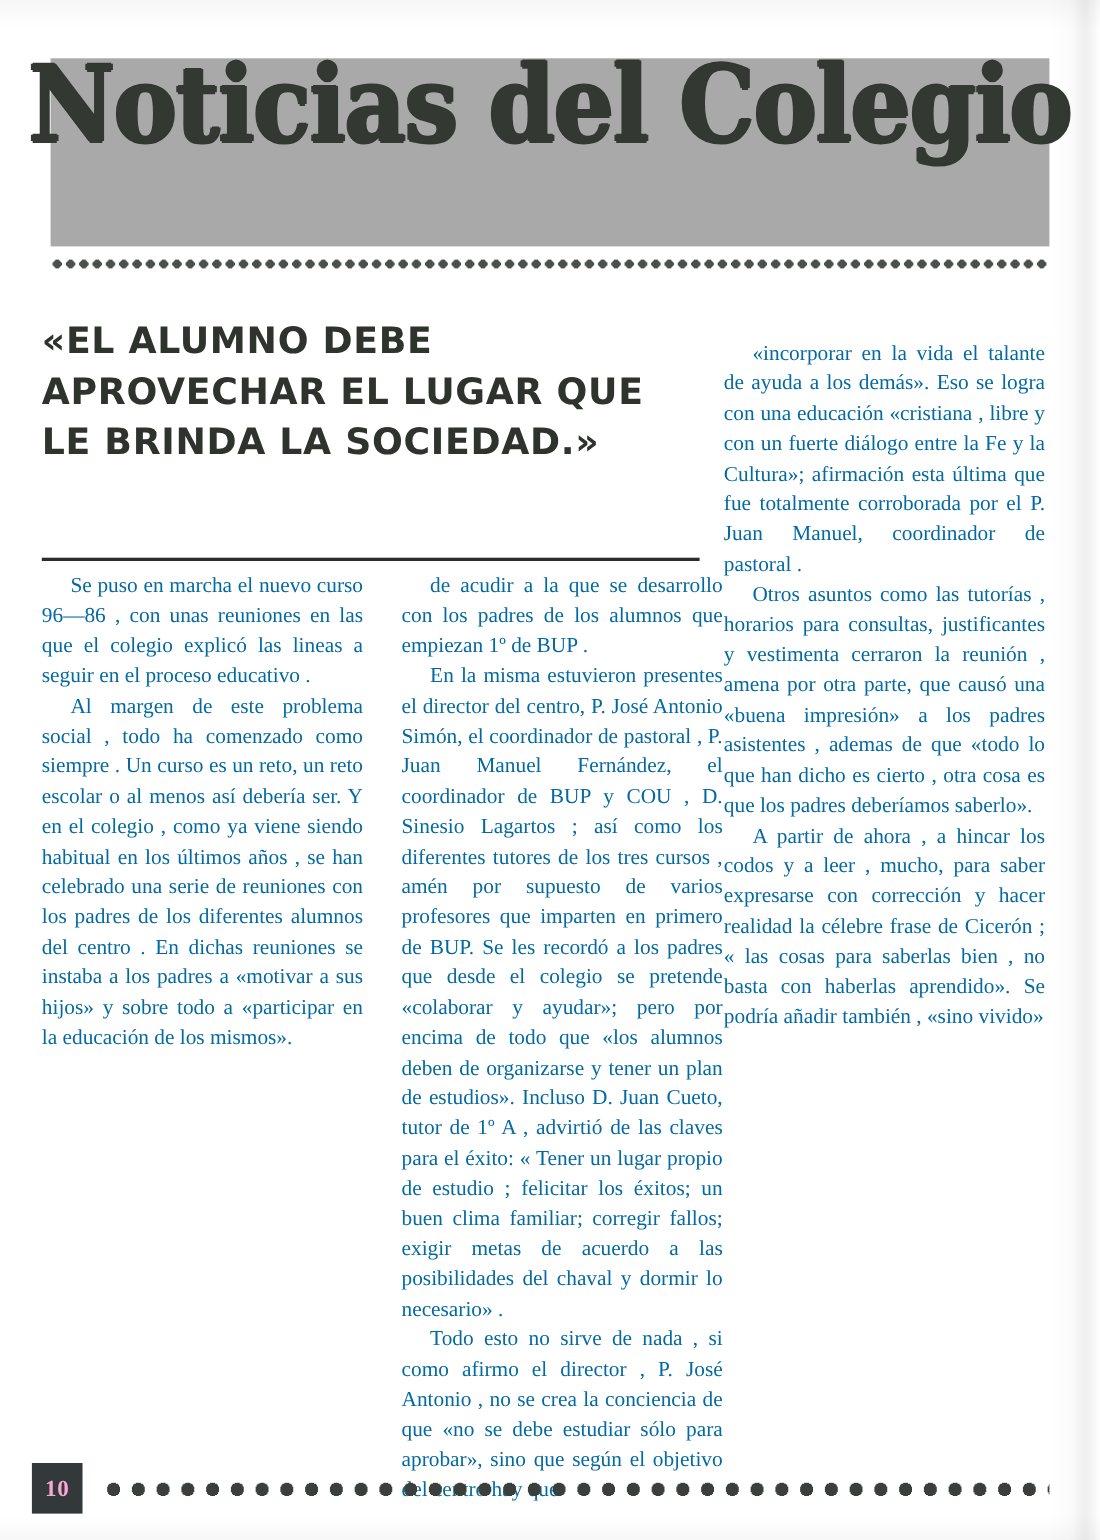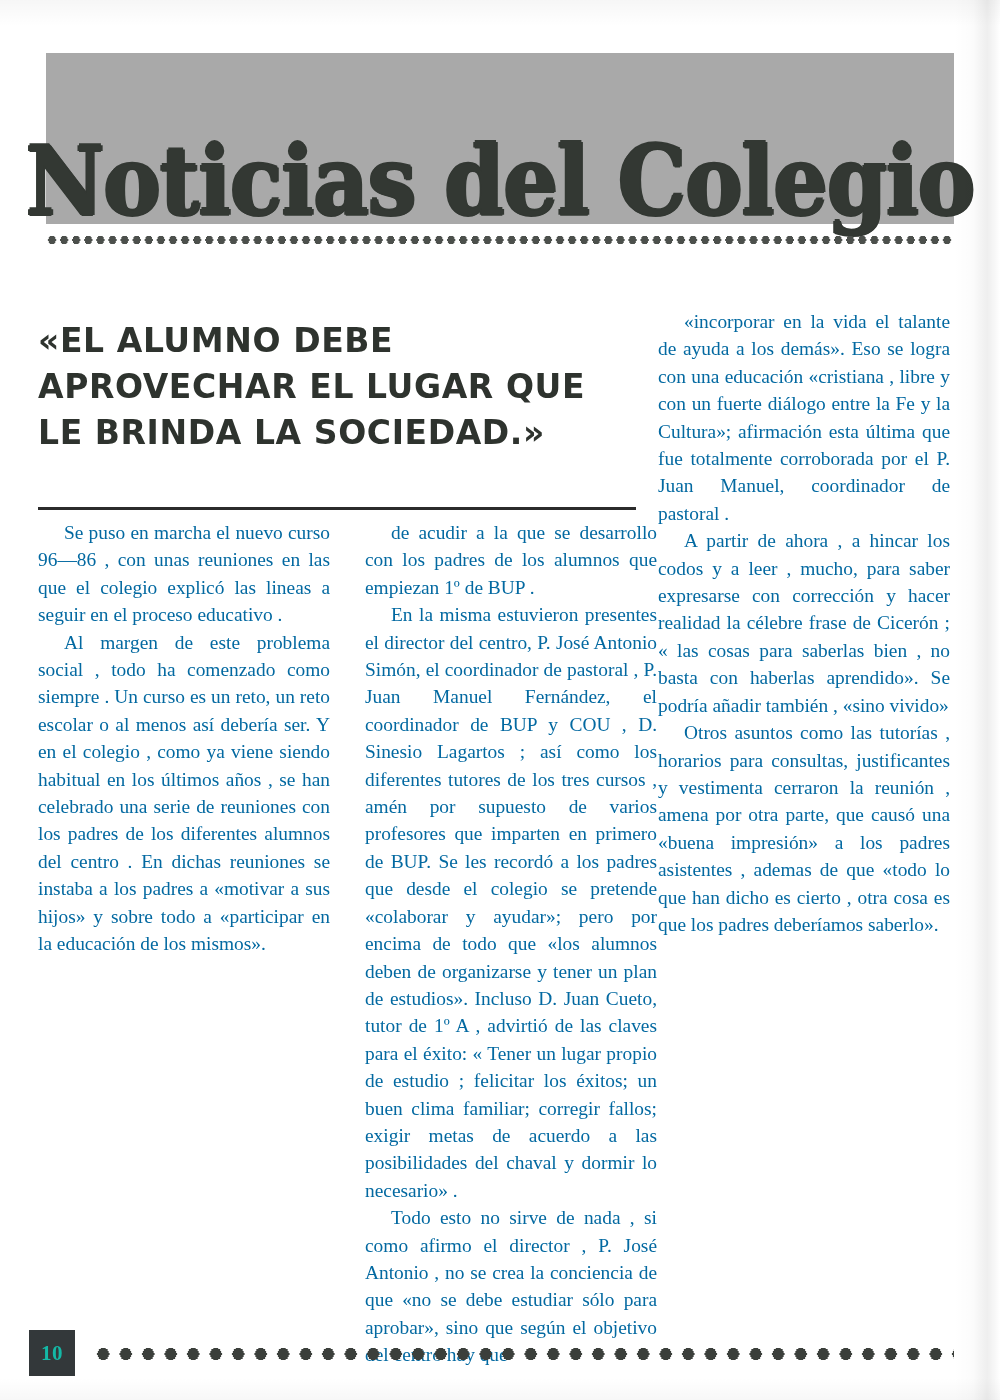--- a/index.html
+++ b/index.html
@@ -46,21 +46,21 @@
 
   
   .banner {
     position: absolute;
     left: 46px;
     top: 53px;
     width: 908px;
     height: 171px;
     background: #a9a9a9;
     display: flex;
-    align-items: flex-end;
+    align-items: flex-start;
     justify-content: center;
   }
   .banner-title {
     font-family: "DejaVu Serif", "Liberation Serif", serif;
     font-weight: bold;
     font-size: 86px;
     line-height: 1;
     letter-spacing: -1px;
     color: #333833;
     white-space: nowrap;
@@ -89,21 +89,21 @@
     background-image: radial-gradient(circle closest-side, #3b3f3b 100%, rgba(0,0,0,0) 100%);
     background-size: 22.5px 12px;
     background-repeat: repeat-x;
     background-position: 0 0;
   }
 
   
   .headline {
     position: absolute;
     left: 38px;
-    top: 318px;
+    top: 287px;
     width: 600px;
     font-family: "DejaVu Sans", "Liberation Sans", sans-serif;
     font-weight: bold;
     font-size: 33px;
     line-height: 46px;
     letter-spacing: 0.6px;
     color: #2e332e;
     text-transform: uppercase;
   }
   .rule {
@@ -144,21 +144,21 @@
     height: 46px;
     background: #33383a;
     display: flex;
     align-items: center;
     justify-content: center;
   }
   .page-num {
     font-family: "Liberation Serif", "DejaVu Serif", serif;
     font-weight: bold;
     font-size: 21px;
-    color: #14b8a6;
+    color: #f9a8d4;
     letter-spacing: 0.5px;
   }
 </style>
 </head>
 <body>
 
 <div class="page">
 
   <div class="edge-top"></div>
   <div class="edge-bottom"></div>
@@ -177,22 +177,22 @@
       <p>Se puso en marcha el nuevo curso 96—86 , con unas reuniones en las que el colegio explicó las lineas a seguir en el proceso educativo .</p>
       <p>Al margen de este problema social , todo ha comenzado como siempre . Un curso es un reto, un reto escolar o al menos así debería ser. Y en el colegio , como ya viene siendo habitual en los últimos años , se han celebrado una serie de reuniones con los padres de los diferentes alumnos del centro . En dichas reuniones se instaba a los padres a «motivar a sus hijos» y sobre todo a «participar en la educación de los mismos».</p>
     </div>
   <div class="col" id="col2">
       <p>de acudir a la que se desarrollo con los padres de los alumnos que empiezan 1º de BUP .</p>
       <p>En la misma estuvieron presentes el director del centro, P. José Antonio Simón, el coordinador de pastoral , P. Juan Manuel Fernández, el coordinador de BUP y COU , D. Sinesio Lagartos ; así como los diferentes tutores de los tres cursos , amén por supuesto de varios profesores que imparten en primero de BUP. Se les recordó a los padres que desde el colegio se pretende «colaborar y ayudar»; pero por encima de todo que «los alumnos deben de organizarse y tener un plan de estudios». Incluso D. Juan Cueto, tutor de 1º A , advirtió de las claves para el éxito: « Tener un lugar propio de estudio ; felicitar los éxitos; un buen clima familiar; corregir fallos; exigir metas de acuerdo a las posibilidades del chaval y dormir lo necesario» .</p>
       <p>Todo esto no sirve de nada , si como afirmo el director , P. José Antonio , no se crea la conciencia de que «no se debe estudiar sólo para aprobar», sino que según el objetivo del centro hay que</p>
     </div>
   <div class="col" id="col3">
       <p>«incorporar en la vida el talante de ayuda a los demás». Eso se logra con una educación «cristiana , libre y con un fuerte diálogo entre la Fe y la Cultura»; afirmación esta última que fue totalmente corroborada por el P. Juan Manuel, coordinador de pastoral .</p>
+      <p>Otros asuntos como las tutorías , horarios para consultas, justificantes y vestimenta cerraron la reunión , amena por otra parte, que causó una «buena impresión» a los padres asistentes , ademas de que «todo lo que han dicho es cierto , otra cosa es que los padres deberíamos saberlo».</p>
       <p>A partir de ahora , a hincar los codos y a leer , mucho, para saber expresarse con corrección y hacer realidad la célebre frase de Cicerón ; « las cosas para saberlas bien , no basta con haberlas aprendido». Se podría añadir también , «sino vivido»</p>
-      <p>Otros asuntos como las tutorías , horarios para consultas, justificantes y vestimenta cerraron la reunión , amena por otra parte, que causó una «buena impresión» a los padres asistentes , ademas de que «todo lo que han dicho es cierto , otra cosa es que los padres deberíamos saberlo».</p>
     </div>
 
   <div class="page-num-box">
     <span class="page-num">10</span>
   </div>
   <div class="dots-large"></div>
 
   <div class="edge-right"></div>
 </div>
 

